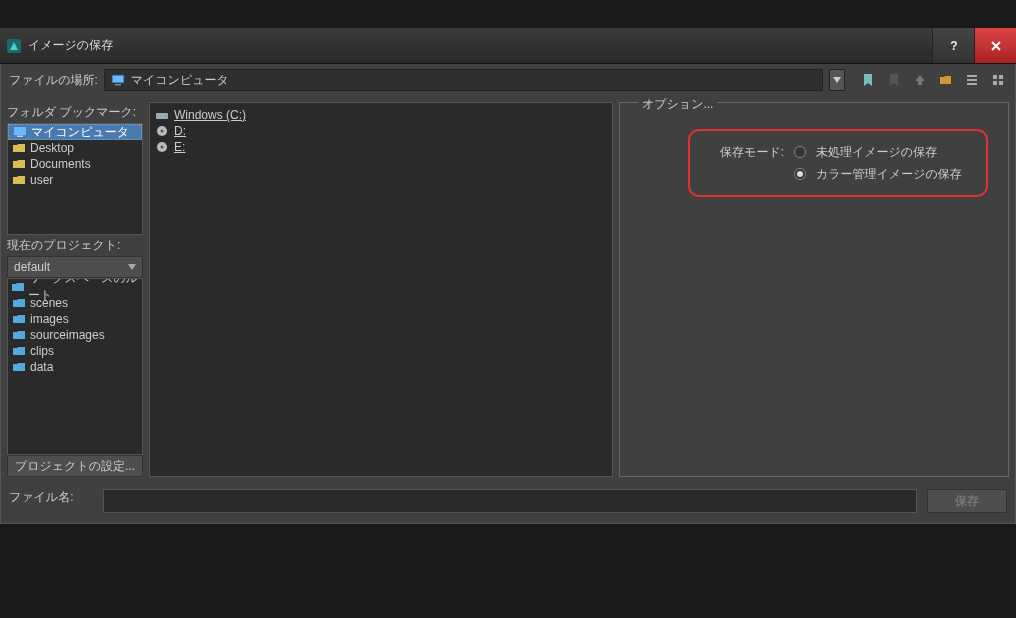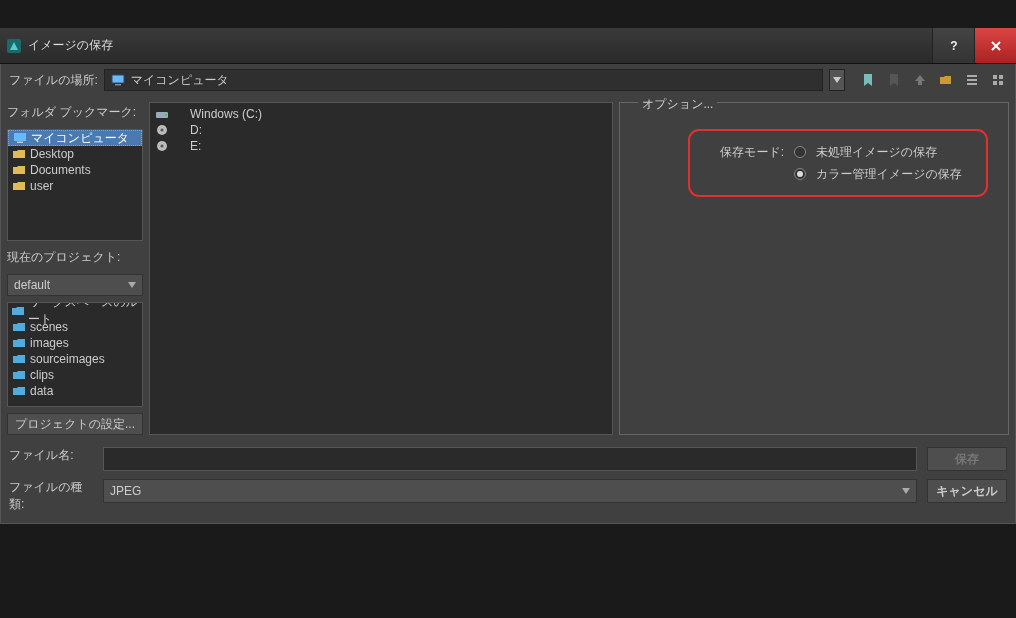--- a/index.html
+++ b/index.html
@@ -22,34 +22,34 @@
 .loc-label { color: #ccc; }
 .loc-field { flex: 1; background: #2f2f2f; height: 22px; display: flex; align-items: center; padding: 0 6px; color: #ccc; gap: 6px; border: 1px solid #222; }
 .loc-dd { width: 16px; height: 22px; background: #555; display:flex; align-items:center; justify-content:center; color:#ccc; border:1px solid #222; }
 .loc-tools { display: flex; gap: 8px; padding-left: 8px; }
 .loc-tool { width: 18px; height: 18px; display:flex; align-items:center; justify-content:center; }
 
 
 .main { flex: 1; display: flex; padding: 6px; gap: 6px; min-height: 0; }
 
 
-.sidebar { width: 136px; display: flex; flex-direction: column; gap: 6px; }
+.sidebar { width: 136px; display: flex; flex-direction: column; }
 .side-label { color: #ccc; padding: 2px 0; }
 .side-panel { background: #2a2a2a; border: 1px solid #555; flex-shrink: 0; overflow: hidden; }
 .side-panel.bookmarks { height: 112px; }
 .side-panel.tall { flex: 1; }
 .side-list-item { display:flex; align-items:center; gap:4px; height:16px; padding:0 4px; color:#ccc; }
 .side-list-item.selected { background: #4a7ab0; color:#fff; border:1px dotted #7aa; }
 .side-list-item .ic { width:14px; height:12px; display:flex; align-items:center; justify-content:center; }
 .proj-select { background:#4e4e4e; color:#ccc; height:22px; display:flex; align-items:center; padding:0 6px; justify-content:space-between; border:1px solid #333; }
 .proj-btn { background:#4e4e4e; color:#ccc; height:22px; display:flex; align-items:center; justify-content:center; border:1px solid #333; }
 
 
 .browser { flex: 1; background:#2a2a2a; border:1px solid #555; padding:4px; color:#ccc; }
-.browser .file-item { display:flex; gap:20px; height:16px; }
+.browser .file-item { display:flex; align-items:center; gap:4px; height:16px;text-decoration:underline; }
 .browser .file-item .ic { width:16px; height:14px; display:flex; align-items:center; justify-content:center; }
 
 
 .options-wrap { width: 390px; display:flex; }
 .options { flex:1; border:1px solid #666; position:relative; padding:20px 10px 10px 10px; }
 .options-legend { position:absolute; top:-7px; left:18px; background:#404040; padding:0 4px; color:#ccc; }
 .opt-highlight { border:2px solid #e03030; border-radius:11px; padding:10px 14px; margin:6px 10px 0 auto; width: 300px; }
 .opt-row { display:flex; align-items:center; gap:10px; color:#ccc; height:22px; }
 .opt-row .opt-lbl { width:80px; text-align:right; }
 .radio { width:12px; height:12px; border-radius:50%; border:1px solid #888; background:#333; display:inline-flex; align-items:center; justify-content:center; flex-shrink:0; }
@@ -303,27 +303,15 @@
   </div>
 
   <div class="bottom">
     <div class="bottom-row">
       <span class="bottom-label">ファイル名:</span>
       <input class="text-input" value="" style="">
       <div class="action-btn disabled">
         <span>保存</span>
       </div>
     </div>
-    <div class="bottom-row">
-      <span class="bottom-label">ファイルの種類:</span>
-      <div class="select-input">
-        <span>JPEG</span>
-        <svg width="8" height="6" viewBox="0 0 8 6">
-            <path d="M0 0 L8 0 L4 6 Z" fill="#aaa"></path>
-          </svg>
-      </div>
-      <div class="action-btn">
-        <span>キャンセル</span>
-      </div>
-    </div>
   </div>
 
 </div>
 
 </body></html>

